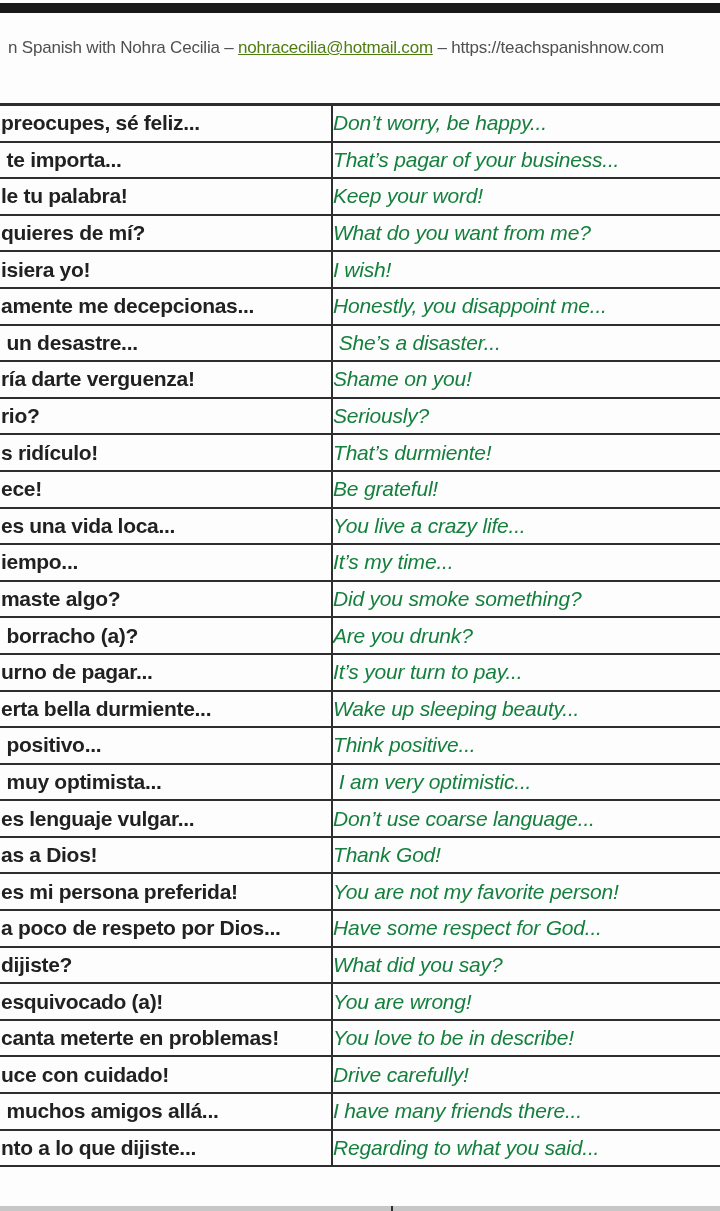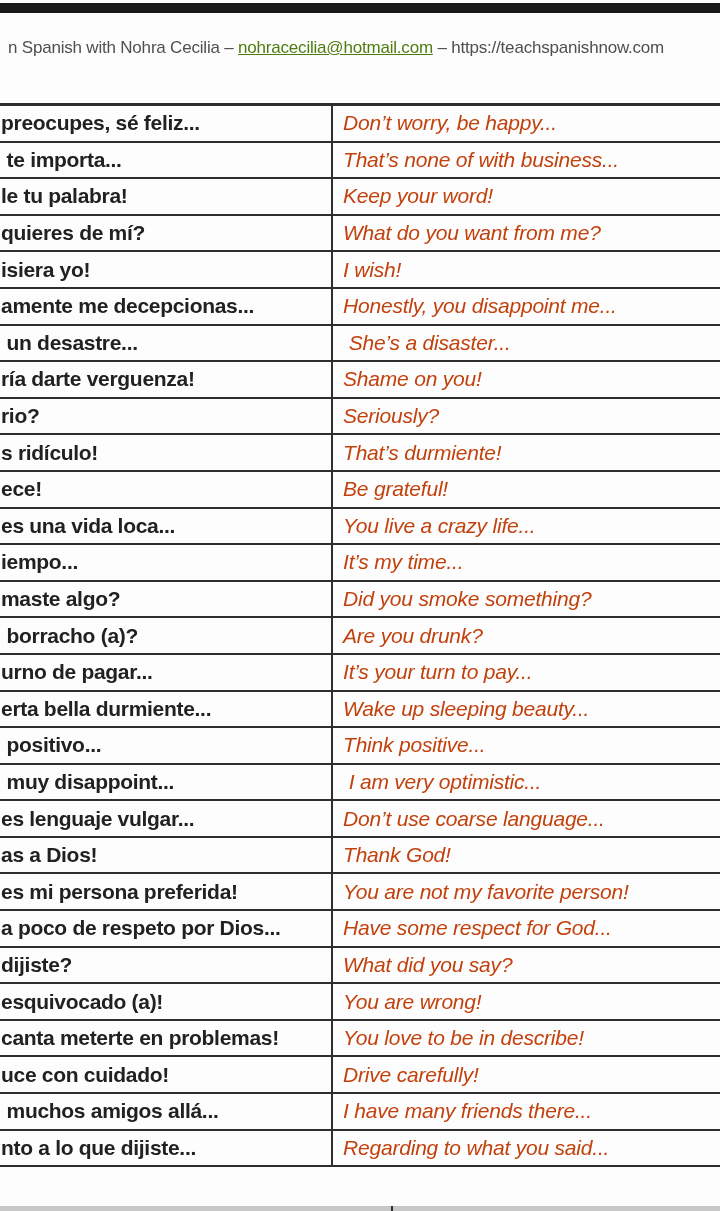--- a/index.html
+++ b/index.html
@@ -65,24 +65,23 @@
     font-size: 21px;
     color: #212121;
     letter-spacing: -0.3px;
   }
   .cell-en {
     flex: 1;
     display: flex;
     align-items: center;
     overflow: hidden;
     white-space: pre;
-    padding-left: 10px;
     font-style: italic;
     font-size: 21px;
-    color: #c2410c;
+    color: #15803d;
     letter-spacing: -0.2px;
   }
   .bottom-strip {
     position: absolute;
     top: 1206px;
     left: 0;
     width: 720px;
     height: 5px;
     background: #c7c7c7;
   }
@@ -103,21 +102,21 @@
 <div class="header-line"><span>n Spanish with Nohra Cecilia – </span><span class="email">nohracecilia@hotmail.com</span><span> – https://teachspanishnow.com</span></div>
 
 <div class="phrase-table">
   <div class="row">
     <div class="cell-es">preocupes, sé feliz...</div>
     <div class="cell-en">Don’t worry, be happy...</div>
   </div>
 
   <div class="row">
     <div class="cell-es"> te importa...</div>
-    <div class="cell-en">That’s none of with business...</div>
+    <div class="cell-en">That’s pagar of your business...</div>
   </div>
 
   <div class="row">
     <div class="cell-es">le tu palabra!</div>
     <div class="cell-en">Keep your word!</div>
   </div>
 
   <div class="row">
     <div class="cell-es">quieres de mí?</div>
     <div class="cell-en">What do you want from me?</div>
@@ -188,21 +187,21 @@
     <div class="cell-es">erta bella durmiente...</div>
     <div class="cell-en">Wake up sleeping beauty...</div>
   </div>
 
   <div class="row">
     <div class="cell-es"> positivo...</div>
     <div class="cell-en">Think positive...</div>
   </div>
 
   <div class="row">
-    <div class="cell-es"> muy disappoint...</div>
+    <div class="cell-es"> muy optimista...</div>
     <div class="cell-en"> I am very optimistic...</div>
   </div>
 
   <div class="row">
     <div class="cell-es">es lenguaje vulgar...</div>
     <div class="cell-en">Don’t use coarse language...</div>
   </div>
 
   <div class="row">
     <div class="cell-es">as a Dios!</div>

